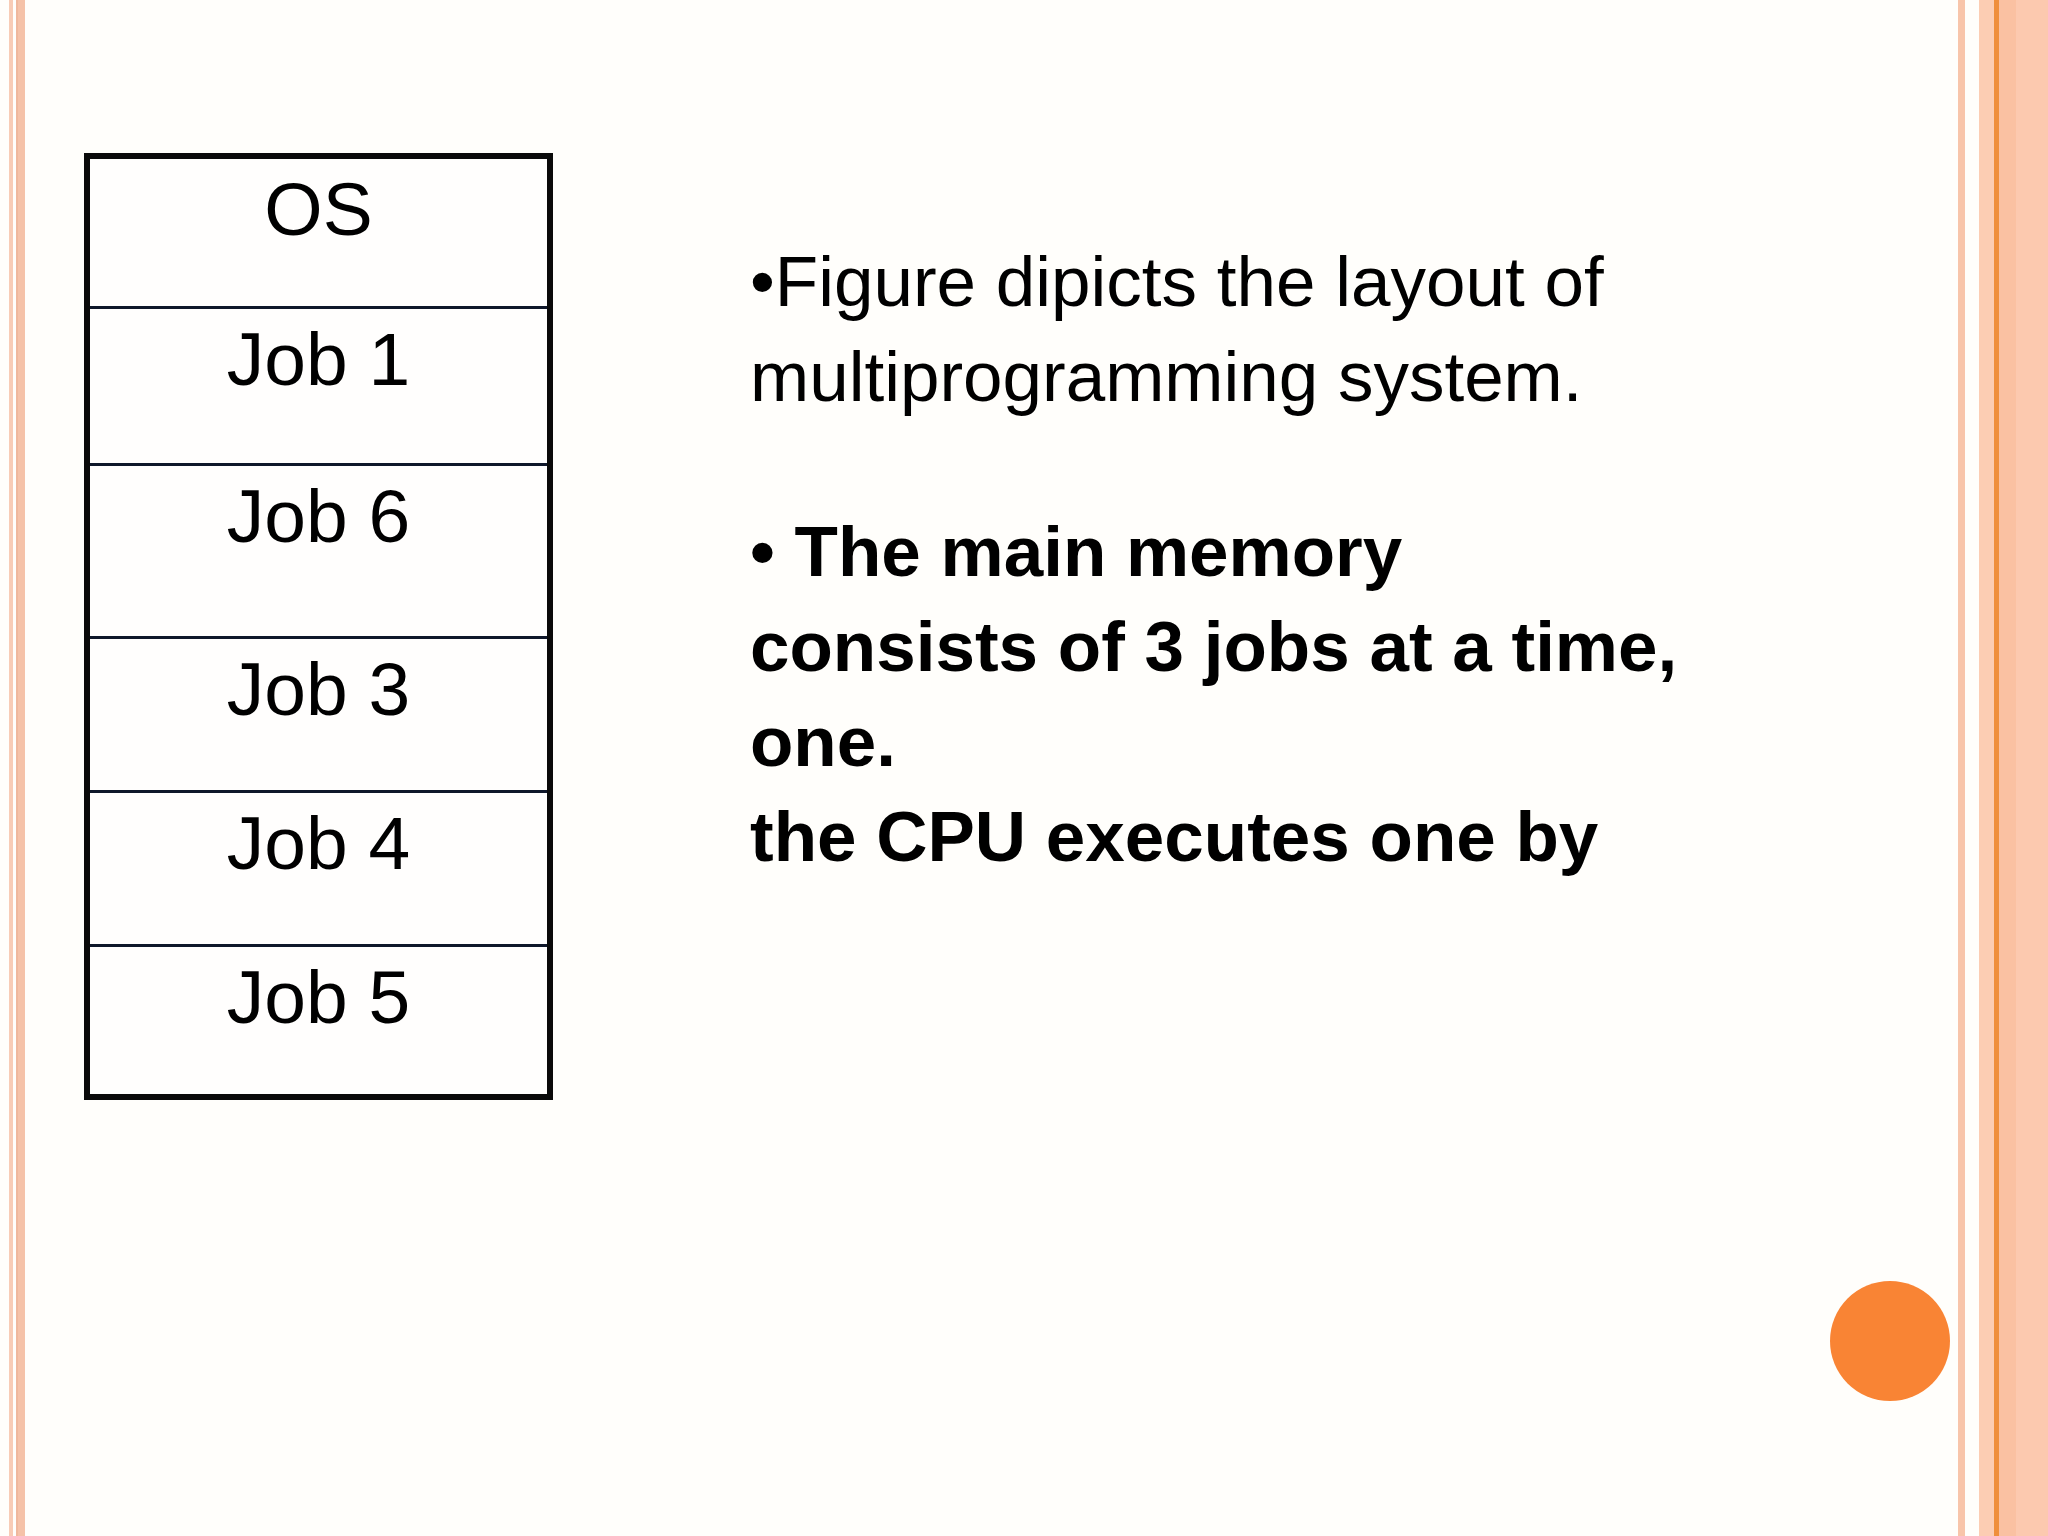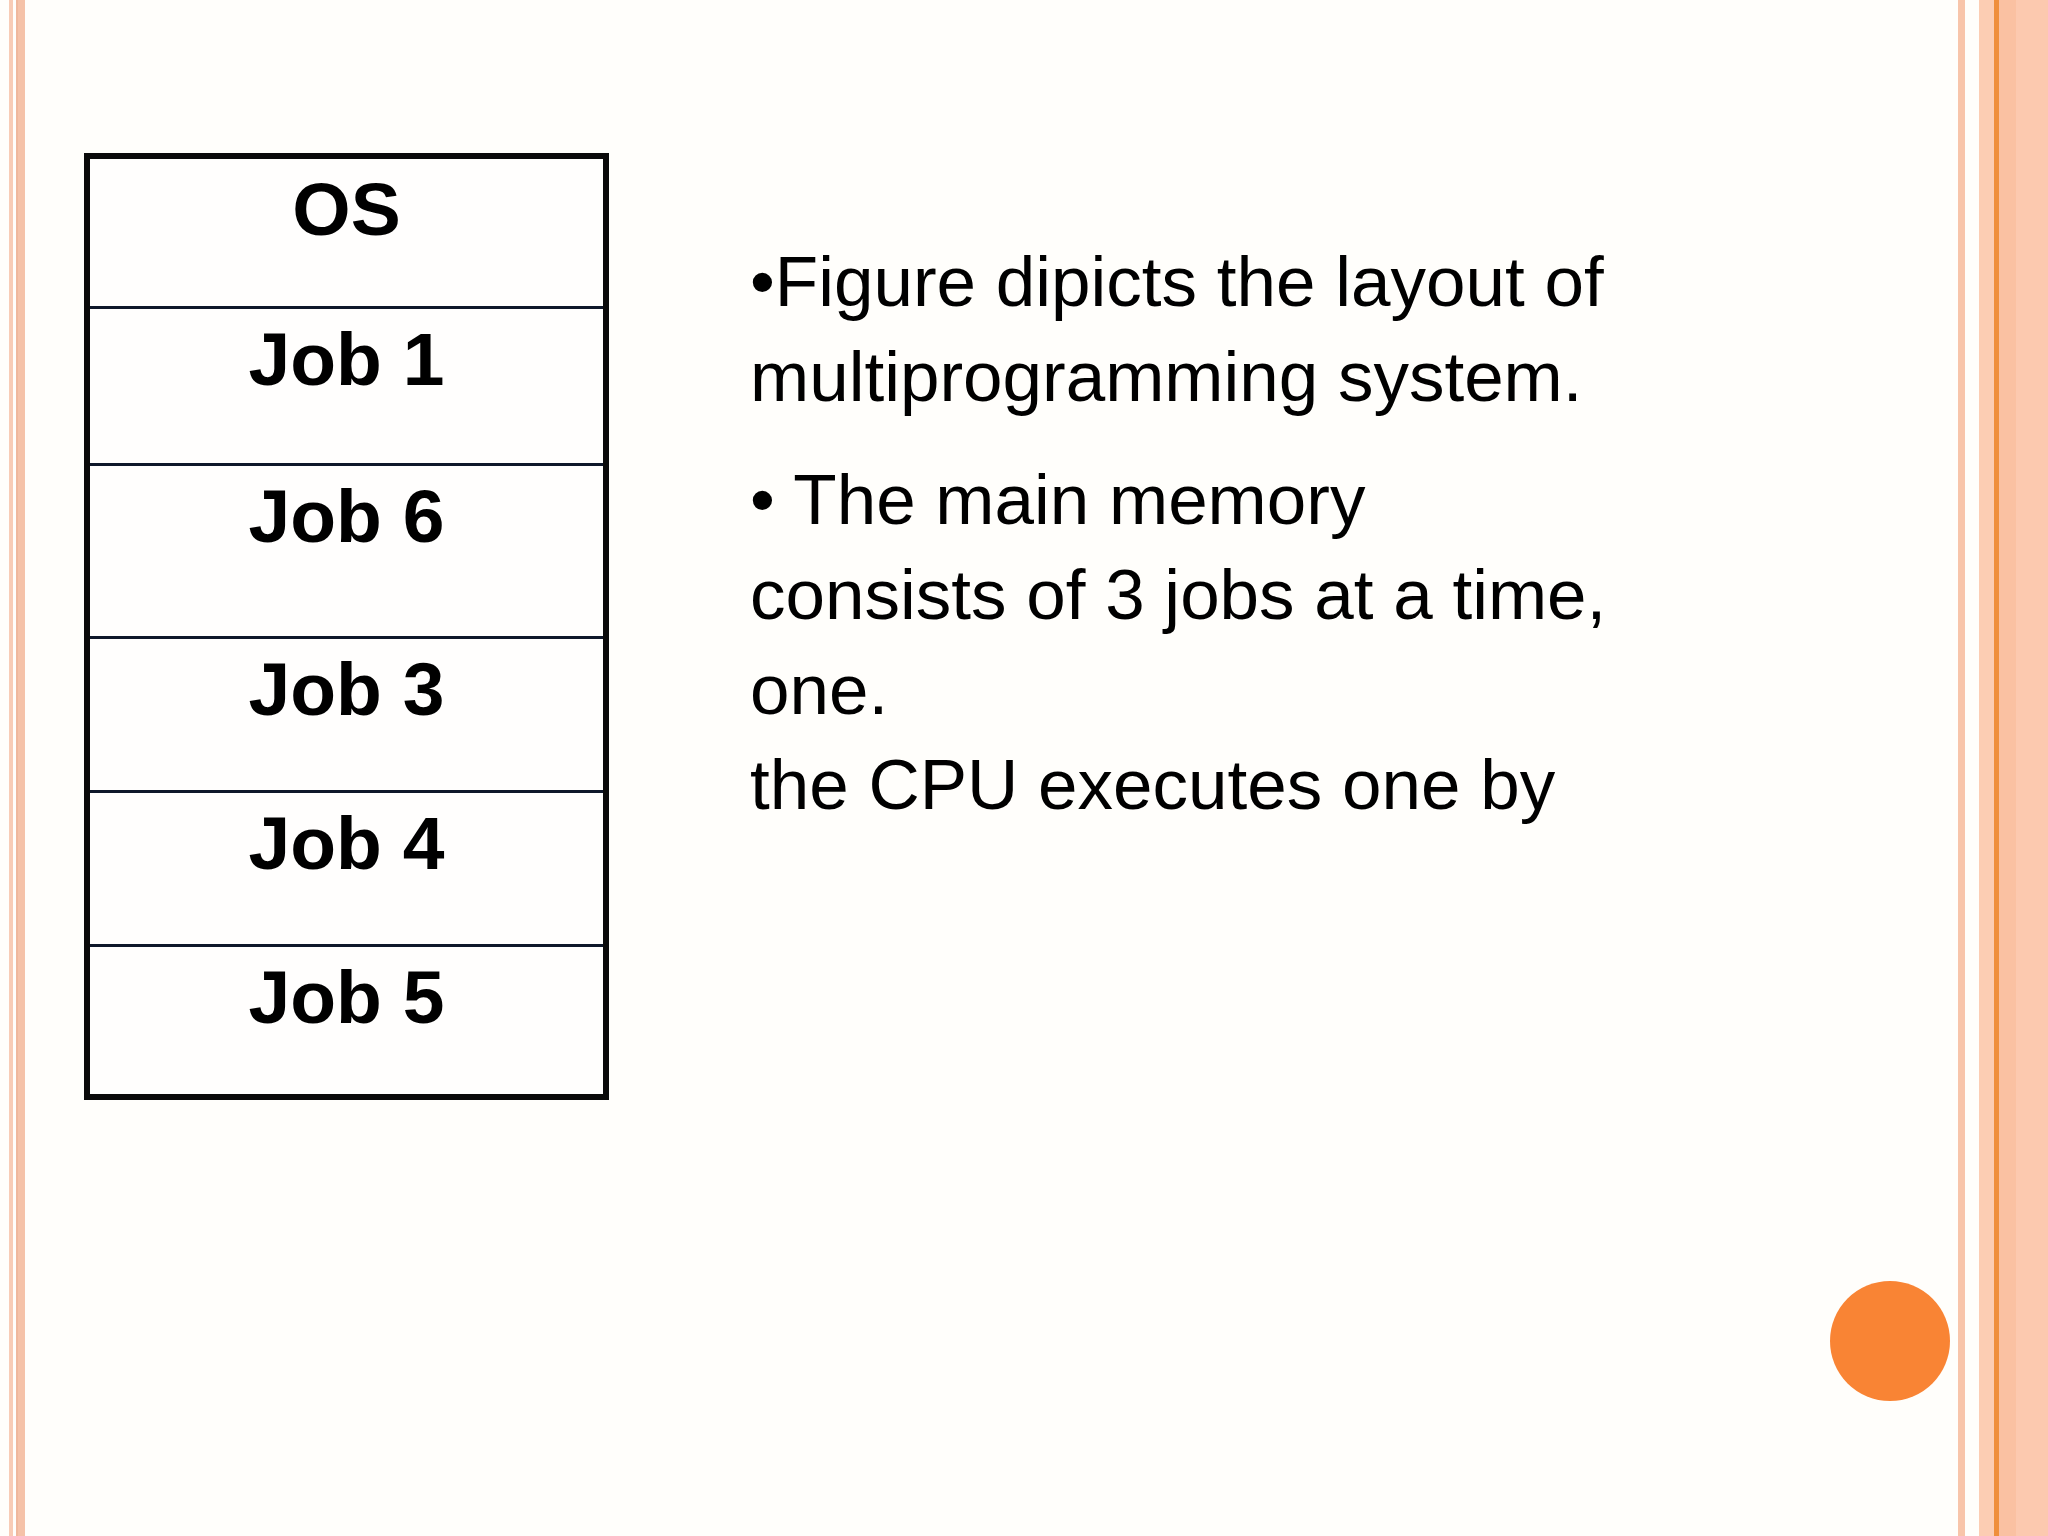--- a/index.html
+++ b/index.html
@@ -36,26 +36,25 @@
       #fccdb3 29px, #fccdb3 44px,
       #ef8f3d 44px, #ef8f3d 49px,
       #fac1a2 49px, #fac1a2 66px,
       #fcc9af 66px, #fcc9af 98px);
   }
 
   
   .memory-table {
     position: absolute;
     left: 84px; top: 153px;
-    width: 525px; height: 947px;
+    width: 469px; height: 947px;
     border: 6px solid #0a0a0a;
     background: #fffefd;
     display: grid;
     grid-template-rows: 147px 157px 173px 154px 154px auto;
-    font-weight: bold;
   }
   .memory-cell {
     display: flex;
     justify-content: center;
     align-items: flex-start;
     padding-top: 10px;
     font-size: 75px;
     line-height: 80px;
     white-space: nowrap;
   }
@@ -64,21 +63,21 @@
   }
 
   
   .bullets {
     position: absolute;
     left: 750px; top: 234px;
     width: 1020px;
     font-size: 71px;
     line-height: 95px;
   }
-  .bullet-para + .bullet-para { margin-top: 28px; }
+  .bullet-para + .bullet-para { margin-top: 80px; font-weight: bold; }
   .bullet-line { display: block; white-space: nowrap; }
 
   
   .orange-circle {
     position: absolute;
     left: 1830px; top: 1281px;
     width: 120px; height: 120px;
     border-radius: 50%;
     background: #f98434;
   }

